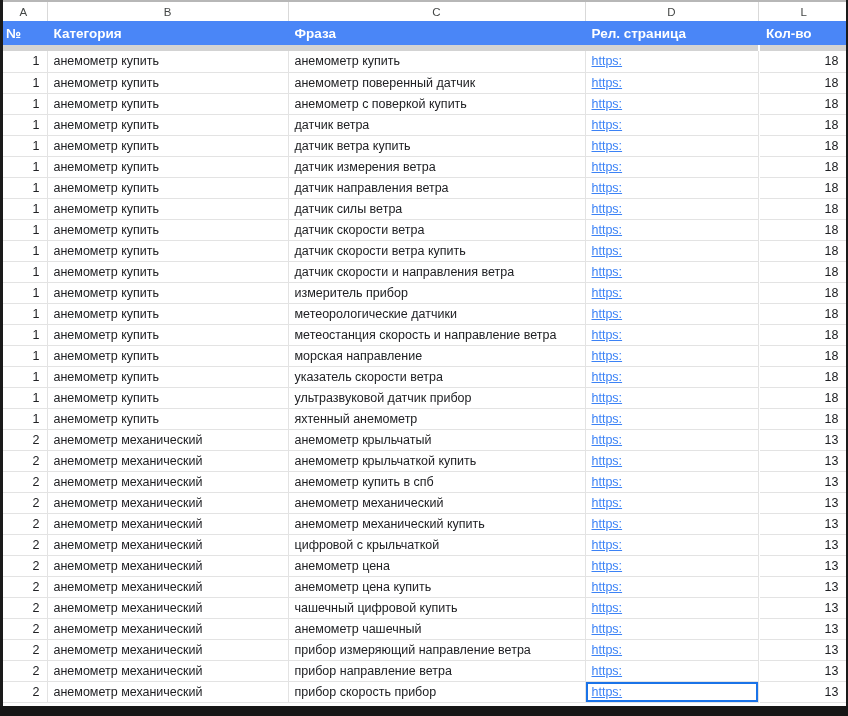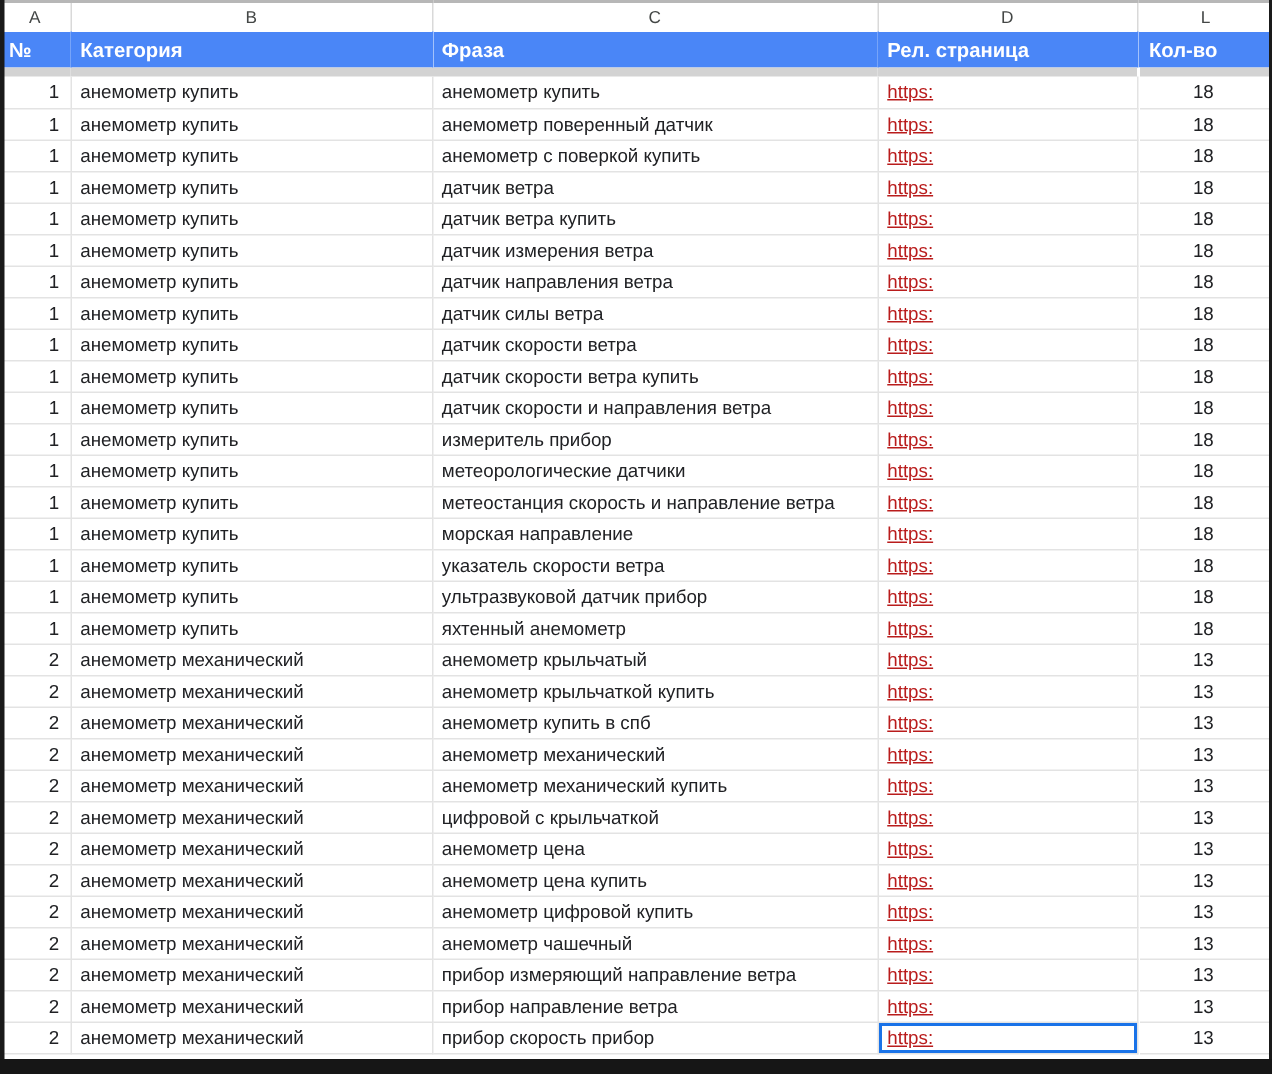--- a/index.html
+++ b/index.html
@@ -106,31 +106,31 @@
   }
   tr.data-row td.c-num {
     text-align: right;
     padding-right: 7px;
     color: #202124;
   }
   tr.data-row td.c-cat { text-align: left; }
   tr.data-row td.c-phrase { text-align: left; }
   tr.data-row td.c-page { text-align: left; }
   tr.data-row td.c-count {
-    text-align: center;
+    text-align: right;
     padding-right: 9px;
   }
   tr.data-row td.gap-col {
     background: #ffffff;
     border-right: none;
     border-bottom: none;
   }
 
   a.cell-link {
-    color: #b91c1c;
+    color: #3b82f6;
     text-decoration: underline;
     font-size: 12.5px;
     cursor: pointer;
   }
 
   
   td.selected-cell {
     position: relative;
     box-shadow: inset 0 0 0 2px #1a73e8;
   }
@@ -383,21 +383,21 @@
           <td class="c-num">2</td>
           <td class="c-cat">анемометр механический</td>
           <td class="c-phrase">анемометр цена купить</td>
           <td class="c-page"><a class="cell-link">https:</a></td>
           <td class="gap-col"></td>
           <td class="c-count">13</td>
         </tr>
         <tr class="data-row">
           <td class="c-num">2</td>
           <td class="c-cat">анемометр механический</td>
-          <td class="c-phrase">анемометр цифровой купить</td>
+          <td class="c-phrase">чашечный цифровой купить</td>
           <td class="c-page"><a class="cell-link">https:</a></td>
           <td class="gap-col"></td>
           <td class="c-count">13</td>
         </tr>
         <tr class="data-row">
           <td class="c-num">2</td>
           <td class="c-cat">анемометр механический</td>
           <td class="c-phrase">анемометр чашечный</td>
           <td class="c-page"><a class="cell-link">https:</a></td>
           <td class="gap-col"></td>

